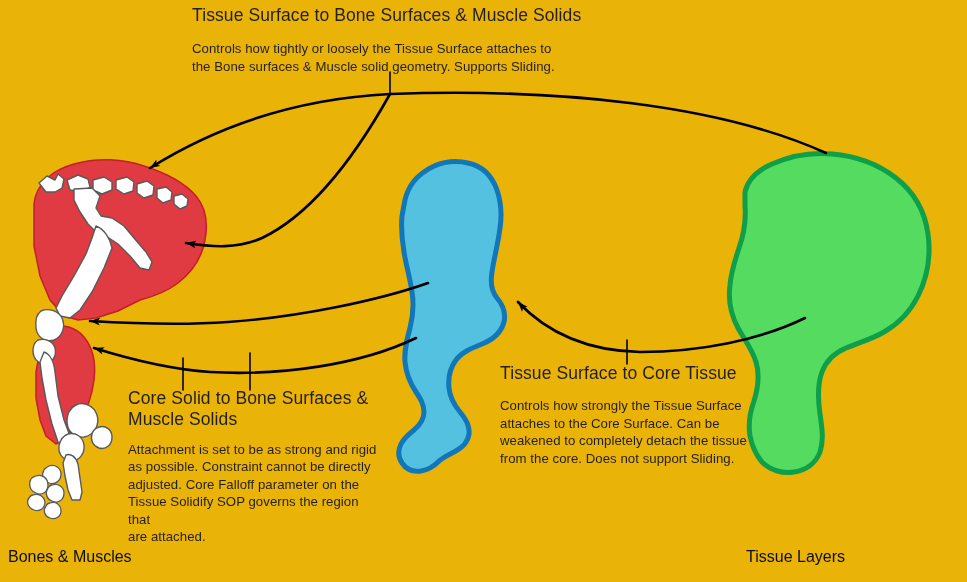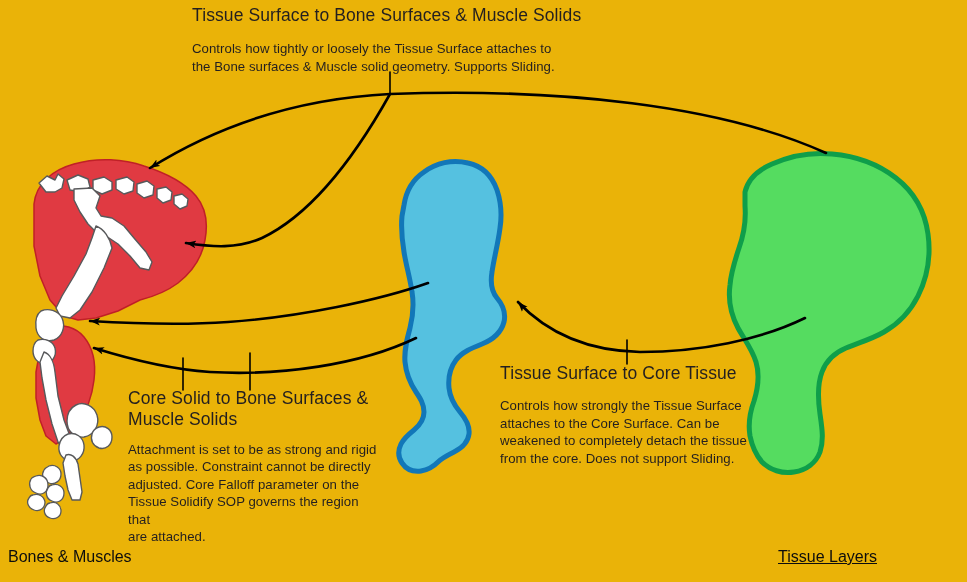--- a/index.html
+++ b/index.html
@@ -69,21 +69,21 @@
     position: absolute;
     bottom: 16px;
     font-size: 16px;
     color: #0d0d0d;
     font-family: "Liberation Sans", sans-serif;
     white-space: nowrap;
     z-index: 5;
   }
   #label-bones { left: 8px; }
   #label-core  { left: 372px; }
-  #label-tissue{ left: 778px; text-decoration: underline; }
+  #label-tissue{ left: 746px; }
 </style>
 </head>
 <body>
 
 <div id="stage">
 
   <svg id="art" viewBox="0 0 967 582">
     <defs>
       <marker id="arrowhead" markerWidth="11" markerHeight="8" refX="10" refY="4" orient="auto" markerUnits="userSpaceOnUse">
         <path d="M10,4 L0,0.2 L2.6,4 L0,7.8 Z" fill="#000000"></path>

